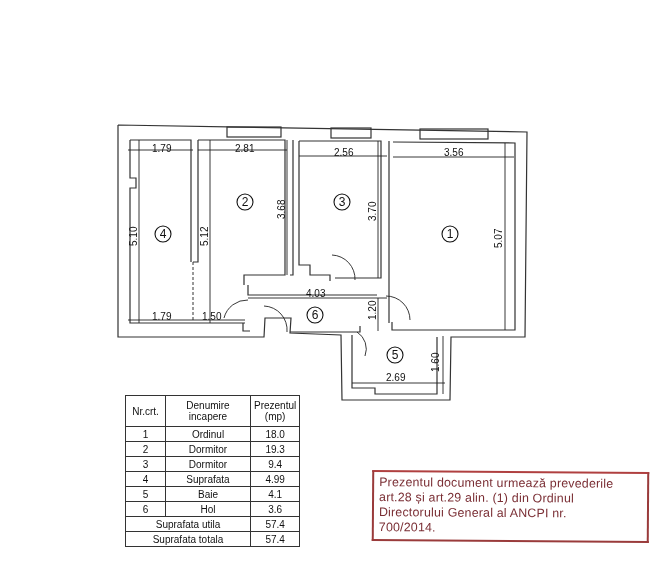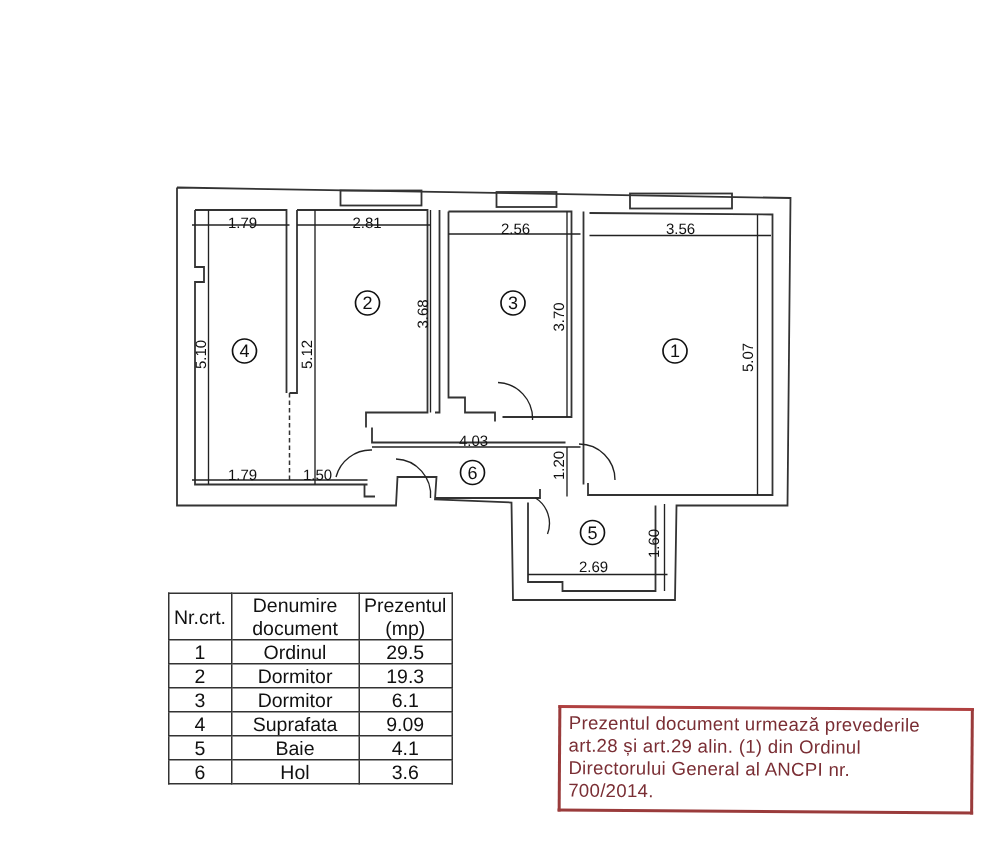--- a/index.html
+++ b/index.html
@@ -3,21 +3,21 @@
 <meta charset="utf-8">
 <style>
   html,body{margin:0;padding:0;background:#fff;}
   body{width:657px;height:563px;position:relative;overflow:hidden;font-family:"Liberation Sans",sans-serif;}
   svg.plan{position:absolute;left:0;top:0;}
   .wall{fill:none;stroke:#333;stroke-width:1.2;}
   .dim{stroke:#222;stroke-width:0.9;fill:none;}
   .dimtxt{font-family:"Liberation Sans",sans-serif;font-size:10px;fill:#111;}
   .roomc{fill:#fff;stroke:#111;stroke-width:1.1;}
   .roomn{font-family:"Liberation Sans",sans-serif;font-size:12px;fill:#111;text-anchor:middle;dominant-baseline:central;}
-  table.areas{position:absolute;left:112px;top:395px;border-collapse:collapse;font-size:13px;color:#111;}
+  table.areas{position:absolute;left:125px;top:395px;border-collapse:collapse;font-size:10px;color:#111;}
   table.areas td,table.areas th{border:1px solid #333;text-align:center;padding:0 3px;height:14px;font-weight:normal;}
   table.areas th{height:30px;vertical-align:middle;}
   .stamp{position:absolute;left:372px;top:471px;width:264px;border:2px solid #9a3b3b;border-top-color:#b04040;padding:3px 4px 4px 5px;color:#7a2e34;font-size:12.4px;line-height:15px;letter-spacing:0.2px;transform:rotate(0.4deg);}
   .stamp span{display:block;text-align:justify;}
 </style>
 </head>
 <body>
 
 <svg class="plan" width="657" height="563" viewBox="0 0 657 563">
 
@@ -111,52 +111,60 @@
   <g>
       <circle class="roomc" cx="315" cy="315" r="8"></circle>
       <text class="roomn" x="315" y="315">6</text>
     </g>
 </svg>
 
 <table class="areas">
   <tbody>
       <tr>
     <th style="width:33px">Nr.crt.</th>
-    <th style="width:78px">Denumire document</th>
+    <th style="width:78px">Denumire incapere</th>
     <th style="width:42px">Prezentul (mp)</th>
   </tr>
   <tr>
         <td>1</td>
         <td>Ordinul</td>
-        <td>29.5</td>
+        <td>18.0</td>
       </tr>
   <tr>
         <td>2</td>
         <td>Dormitor</td>
         <td>19.3</td>
       </tr>
   <tr>
         <td>3</td>
         <td>Dormitor</td>
-        <td>6.1</td>
+        <td>9.4</td>
       </tr>
   <tr>
         <td>4</td>
         <td>Suprafata</td>
-        <td>9.09</td>
+        <td>4.99</td>
       </tr>
   <tr>
         <td>5</td>
         <td>Baie</td>
         <td>4.1</td>
       </tr>
   <tr>
         <td>6</td>
         <td>Hol</td>
         <td>3.6</td>
+      </tr>
+  <tr>
+        <td colspan="2">Suprafata utila</td>
+        <td>57.4</td>
+      </tr>
+  <tr>
+        <td colspan="2">Suprafata totala</td>
+        <td>57.4</td>
       </tr>
 </tbody>
   </table>
 
 <div class="stamp">
   <span>Prezentul document urmează prevederile</span>
   <span>art.28  și art.29 alin. (1) din Ordinul</span>
   <span>Directorului General al ANCPI nr.</span>
   <span>700/2014.</span>
 </div>

